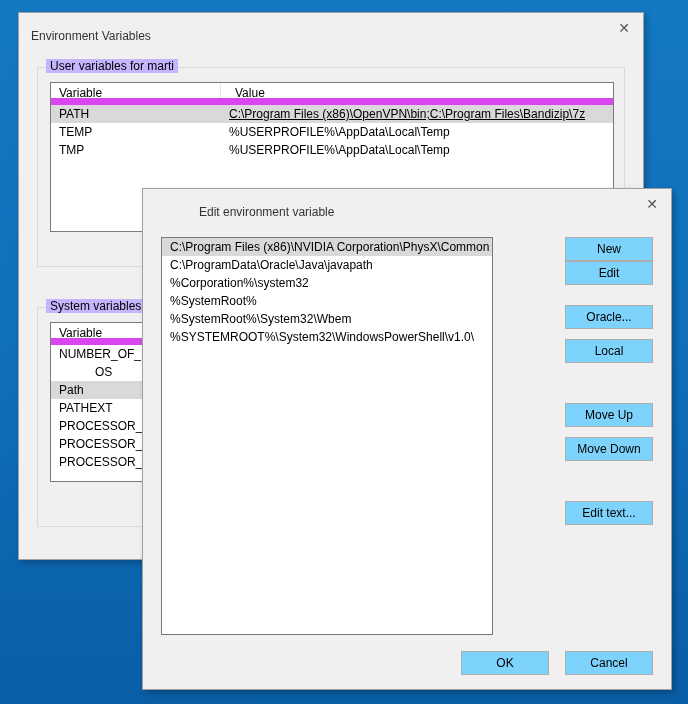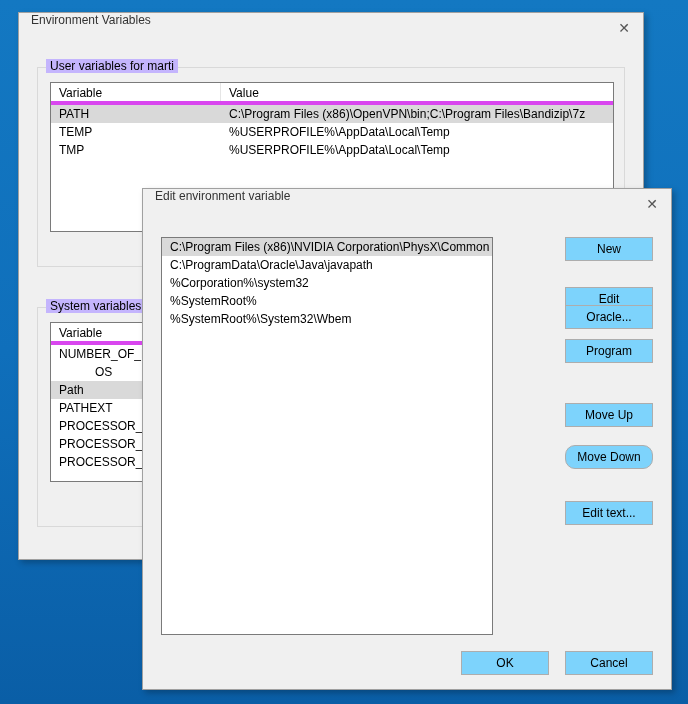--- a/index.html
+++ b/index.html
@@ -13,21 +13,21 @@
     color: #000;
   }
   .window {
     position: absolute;
     background: #f0f0f0;
     border: 1px solid #a0a0a0;
     box-shadow: 3px 3px 6px rgba(0,0,0,.25);
   }
   .titlebar {
     height: 30px;
-    display: flex; align-items: flex-start;
+    display: flex; align-items: flex-end;
     padding: 0 8px 0 12px;
     color: #333;
     gap: 48px;
   }
   .titlebar .title { flex: 1; font-size: 12px; color: #333; }
   .close-x {
     width: 38px; height: 30px;
     display: flex; align-items: center; justify-content: center;
     font-size: 14px; color: #555;
     margin-right: -8px;
@@ -45,21 +45,22 @@
     color: #000;
   }
   .table {
     position: absolute;
     border: 1px solid #7a7a7a;
     background: #fff;
   }
   .table-header {
     display: flex;
     height: 22px;
-    border-bottom: 4px solid #d946ef;
+    border-bottom: 7px solid #d946ef;
+    gap: 6px;
   }
   .th {
     padding: 3px 8px;
     border-right: 1px solid #e5e5e5;
     font-size: 12px;
     color: #000;
   }
   .td {
     padding: 1px 8px;
     font-size: 12px;
@@ -84,42 +85,42 @@
     position: absolute;
     width: 88px; height: 24px;
     background: #7dd3fc;
     border: 1px solid #adadad;
     font-size: 12px;
     display: flex; align-items: center; justify-content: center;
     cursor: default;
   }
   
   #envvars { left: 18px; top: 12px; width: 626px; height: 548px; }
-  #editlist { left: 142px; top: 188px; width: 530px; height: 502px; }
+  #editlist { left: 142px; top: 188px; width: 530px; height: 502px; padding-left: 44px; }
 </style>
 </head>
 <body>
 
 <div id="envvars" class="window">
   <div class="titlebar">
     <span class="title">Environment Variables</span>
     <div class="close-x">✕</div>
   </div>
 
   <div class="groupbox" style="left:18px; top:54px; width:588px; height:200px;">
     <div class="legend">User variables for marti</div>
     <div class="table" style="left:12px; top:14px; width:564px; height:150px;">
       <div class="table-header">
         <div class="th" style="width:170px;">Variable</div>
         <div class="th" style="flex:1; border-right:none;">Value</div>
       </div>
       <div id="user-vars-body">
           <div class="tr selected">
             <div class="td" style="width: 170px;">PATH</div>
-            <div class="td" style="flex: 1 1 0%;">C:\Program Files (x86)\OpenVPN\bin;C:\Program Files\Bandizip\7z</div>
+            <div class="td" style="flex: 1 1 0%; text-decoration: underline;">C:\Program Files (x86)\OpenVPN\bin;C:\Program Files\Bandizip\7z</div>
           </div>
           <div class="tr">
             <div class="td" style="width: 170px;">TEMP</div>
             <div class="td" style="flex: 1 1 0%;">%USERPROFILE%\AppData\Local\Temp</div>
           </div>
           <div class="tr">
             <div class="td" style="width: 170px;">TMP</div>
             <div class="td" style="flex: 1 1 0%;">%USERPROFILE%\AppData\Local\Temp</div>
           </div>
         </div>
@@ -166,26 +167,27 @@
     <div class="close-x">✕</div>
   </div>
 
   <div class="listbox" style="left:18px; top:48px; width:332px; height:398px;">
     <div id="entries-body">
         <div class="list-item selected">C:\Program Files (x86)\NVIDIA Corporation\PhysX\Common</div>
         <div class="list-item">C:\ProgramData\Oracle\Java\javapath</div>
         <div class="list-item">%Corporation%\system32</div>
         <div class="list-item">%SystemRoot%</div>
         <div class="list-item">%SystemRoot%\System32\Wbem</div>
+        <div class="list-item">%SYSTEMROOT%\System32\WindowsPowerShell\v1.0\</div>
       </div>
   </div>
 
   <div class="btn" style="left:422px; top:48px;">New</div>
-  <div class="btn" style="left:422px; top:98px;">Edit</div>
+  <div class="btn" style="left:422px; top:72px;">Edit</div>
   <div class="btn" style="left:422px; top:116px;">Oracle...</div>
-  <div class="btn" style="left:422px; top:150px;">Program</div>
+  <div class="btn" style="left:422px; top:150px;">Local</div>
   <div class="btn" style="left:422px; top:214px;">Move Up</div>
-  <div class="btn" style="left:422px; top:256px;border-radius:10px;">Move Down</div>
+  <div class="btn" style="left:422px; top:248px;">Move Down</div>
   <div class="btn" style="left:422px; top:312px;">Edit text...</div>
 
   <div class="btn" style="left:318px; top:462px;">OK</div>
   <div class="btn" style="left:422px; top:462px;">Cancel</div>
 </div>
 
 </body></html>

